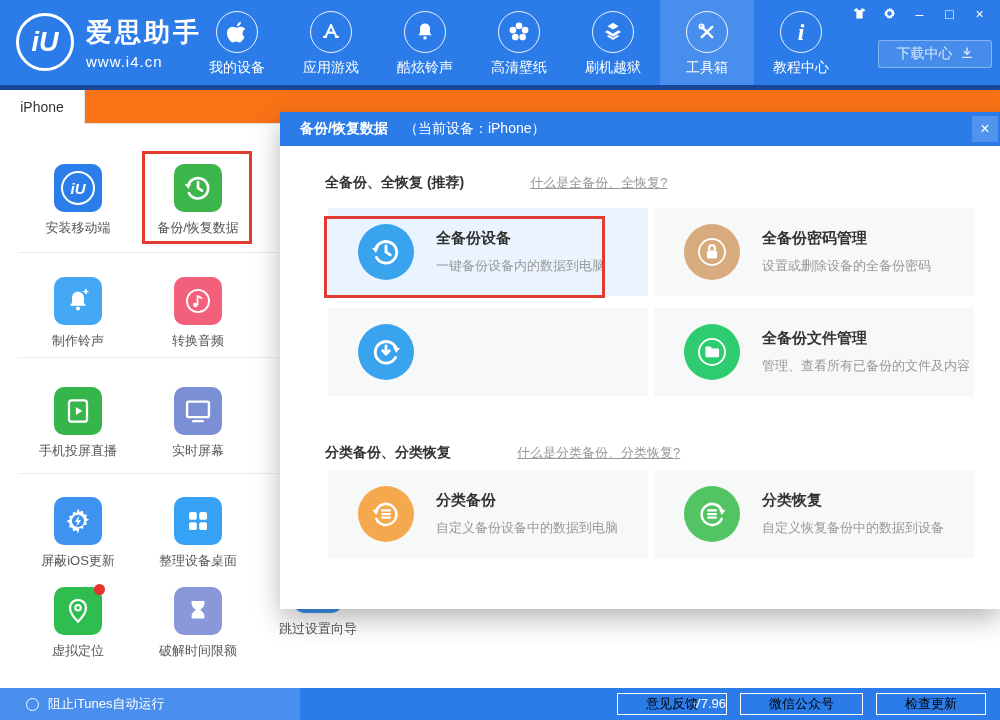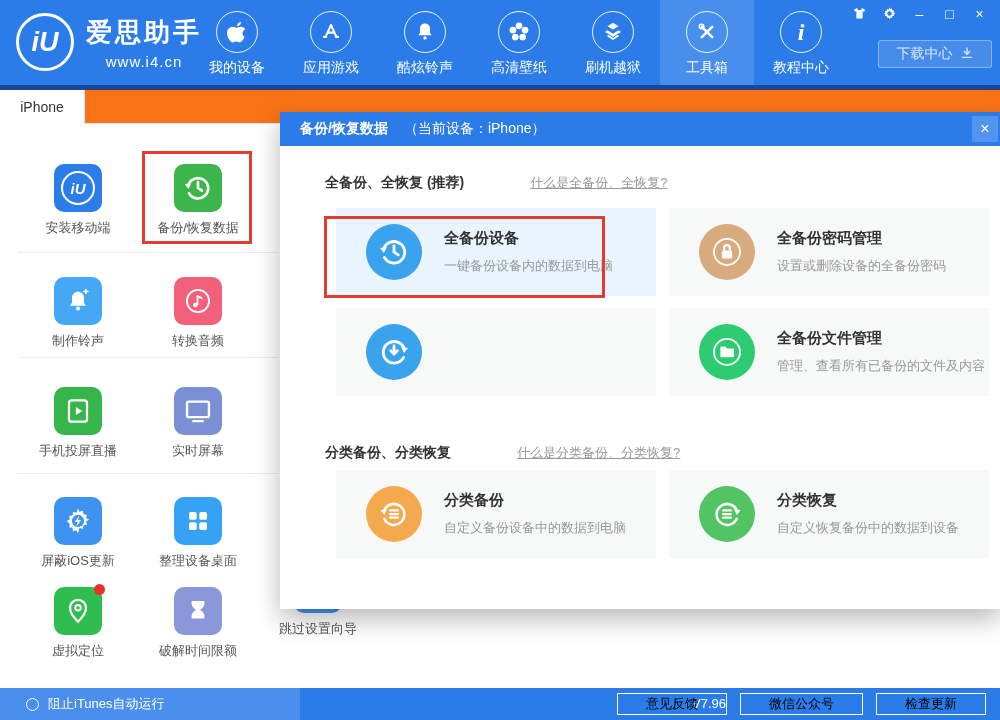--- a/index.html
+++ b/index.html
@@ -6,21 +6,21 @@
   html,body { width:1000px; height:720px; font-family:"Liberation Sans", sans-serif; }
   .window { position:relative; width:1000px; height:720px; background:#fff; overflow:hidden; }
 
   
   .header { position:absolute; left:0; top:0; width:1000px; height:85px; background:#2b7ce9; }
   .header-edge { position:absolute; left:0; top:85px; width:1000px; height:5px; background:#1a4697; }
   .logo { position:absolute; left:16px; top:13px; display:flex; align-items:center; color:#fff; }
   .logo-mark { width:58px; height:58px; border:3px solid #fff; border-radius:50%; display:flex; align-items:center; justify-content:center; font-size:27px; font-weight:bold; font-style:italic; }
   .logo-text { margin-left:12px; }
   .logo-title { font-size:26px; font-weight:bold; letter-spacing:3px; }
-  .logo-url { font-size:15px; margin-top:3px; letter-spacing:1px;text-align:center; }
+  .logo-url { font-size:15px; margin-top:3px; letter-spacing:1px; }
 
   .nav { position:absolute; left:190px; top:0; height:85px; display:flex; }
   .nav-item { width:94px; height:85px; padding-top:11px; display:flex; flex-direction:column; align-items:center; color:#fff; cursor:pointer; }
   .nav-item.selected { background:rgba(255,255,255,0.14); }
   .nav-icon { width:42px; height:42px; border:1px solid rgba(255,255,255,0.9); border-radius:50%; display:flex; align-items:center; justify-content:center; }
   .nav-label { font-size:14px; margin-top:6px; white-space:nowrap; }
   .info-glyph { font-family:"Liberation Serif", serif; font-style:italic; font-weight:bold; font-size:24px; color:#fff; }
 
   .win-controls { position:absolute; right:12px; top:5px; display:flex; gap:13px; align-items:center; color:#fff; }
   .win-btn { width:17px; height:17px; display:flex; align-items:center; justify-content:center; font-size:14px; cursor:pointer; }
@@ -43,21 +43,21 @@
 
   
   .modal { position:absolute; left:280px; top:112px; width:720px; height:497px; background:#fff; z-index:10; box-shadow:0 10px 24px rgba(0,0,0,0.28); }
   .modal-header { position:absolute; left:0; top:0; width:720px; height:34px; background:#2b7ce9; color:#fff; display:flex; align-items:center; padding-left:20px; font-size:14px; }
   .modal-title { font-weight:bold; }
   .modal-device { margin-left:16px; }
   .modal-close { position:absolute; right:2px; top:4px; width:26px; height:26px; background:rgba(255,255,255,0.18); color:#fff; display:flex; align-items:center; justify-content:center; font-size:16px; cursor:pointer; }
   .m-section { position:absolute; left:45px; display:flex; align-items:baseline;gap:48px; }
   .m-section-title { font-size:14px; font-weight:bold; color:#333; }
   .m-section-link { font-size:13px; color:#999; text-decoration:underline; margin-left:18px; cursor:pointer; }
-  .cards { position:absolute; left:56px; display:grid; grid-template-columns:320px 320px; grid-auto-rows:88px; gap:12px 13px; }
+  .cards { position:absolute; left:48px; display:grid; grid-template-columns:320px 320px; grid-auto-rows:88px; gap:12px 6px; }
   .card { background:#f7f8f8; display:flex; align-items:center; padding-left:30px; cursor:pointer; }
   .card.highlight { background:#e9f4fe; }
   .card-circle { width:56px; height:56px; border-radius:50%; flex:none; display:flex; align-items:center; justify-content:center; }
   .card-text { margin-left:22px; }
   .card-title { font-size:15px; font-weight:bold; color:#333; }
   .card-desc { font-size:13px; color:#999; margin-top:9px; white-space:nowrap; }
   .red-box-card { position:absolute; left:44px; top:104px; width:281px; height:82px; border:3px solid #e23c32; pointer-events:none; }
 
   
   .statusbar { position:absolute; left:0; top:688px; width:1000px; height:32px; background:#2b7ce9; color:#fff; }

